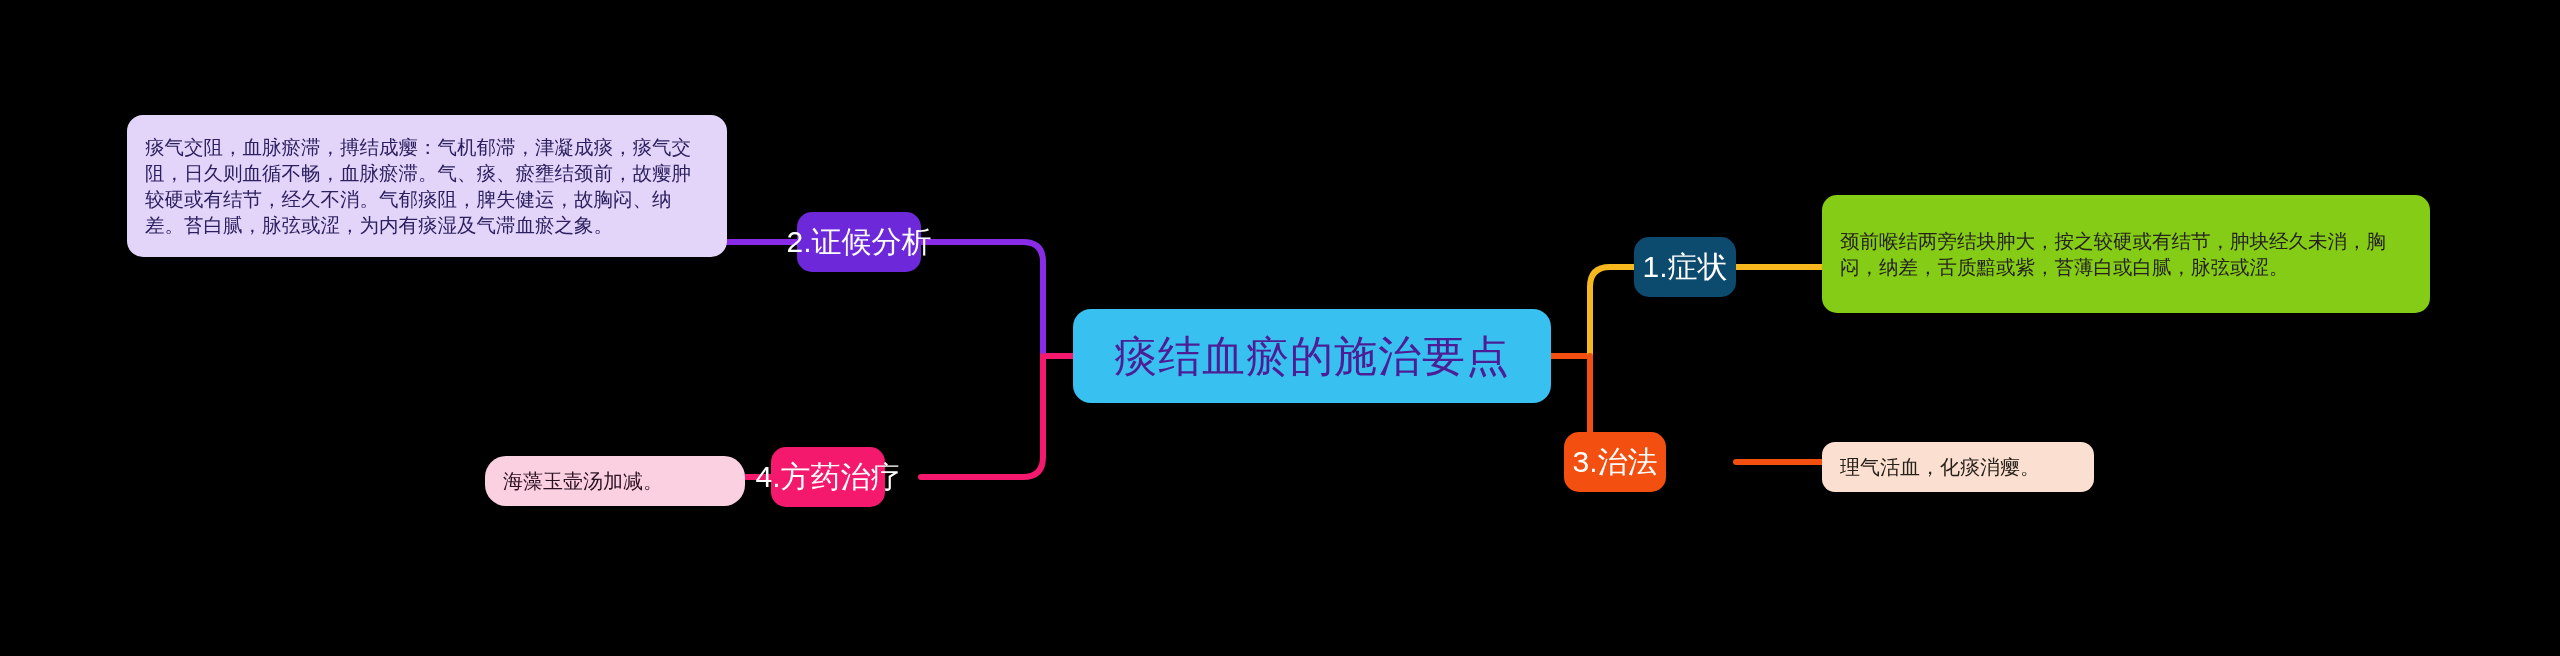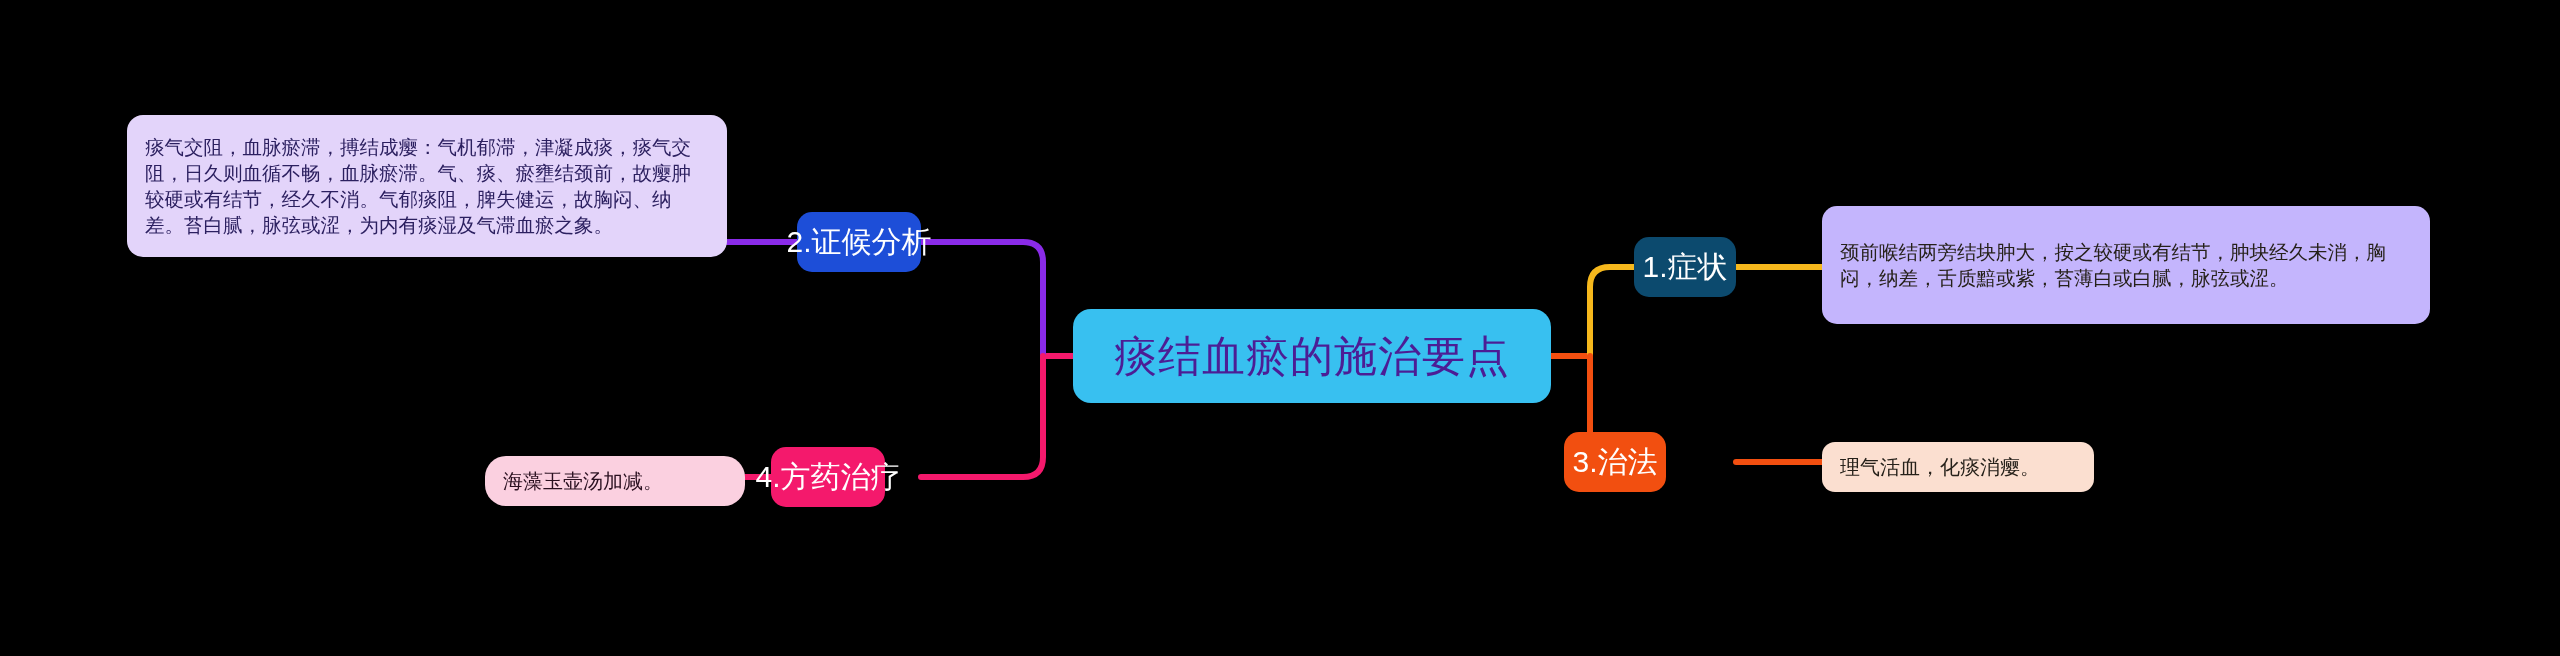--- a/index.html
+++ b/index.html
@@ -65,21 +65,21 @@
     color: #ffffff;
     white-space: nowrap;
     line-height: 1;
   }
 
   .pill-zhenghou {
     left: 797px;
     top: 212px;
     width: 124px;
     height: 60px;
-    background: #1d4ed8;
+    background: #6d28d9;
   }
   .pill-fangyao {
     left: 771px;
     top: 447px;
     width: 114px;
     height: 60px;
     background: #f4196c;
   }
   .pill-zhengzhuang {
     left: 1634px;
@@ -135,24 +135,24 @@
     justify-content: center;
   }
   .leaf-formula .txt {
     font-size: 20px;
     line-height: 26px;
     color: #2a1020;
   }
 
   .leaf-symptom {
     left: 1822px;
-    top: 206px;
+    top: 195px;
     width: 608px;
     height: 118px;
-    background: #c4b5fd;
+    background: #84cc16;
     padding: 14px 18px;
     border-radius: 15px;
   }
   .leaf-symptom .txt {
     font-size: 19.5px;
     line-height: 26.2px;
     color: #26211a;
   }
 
   .leaf-therapy {

